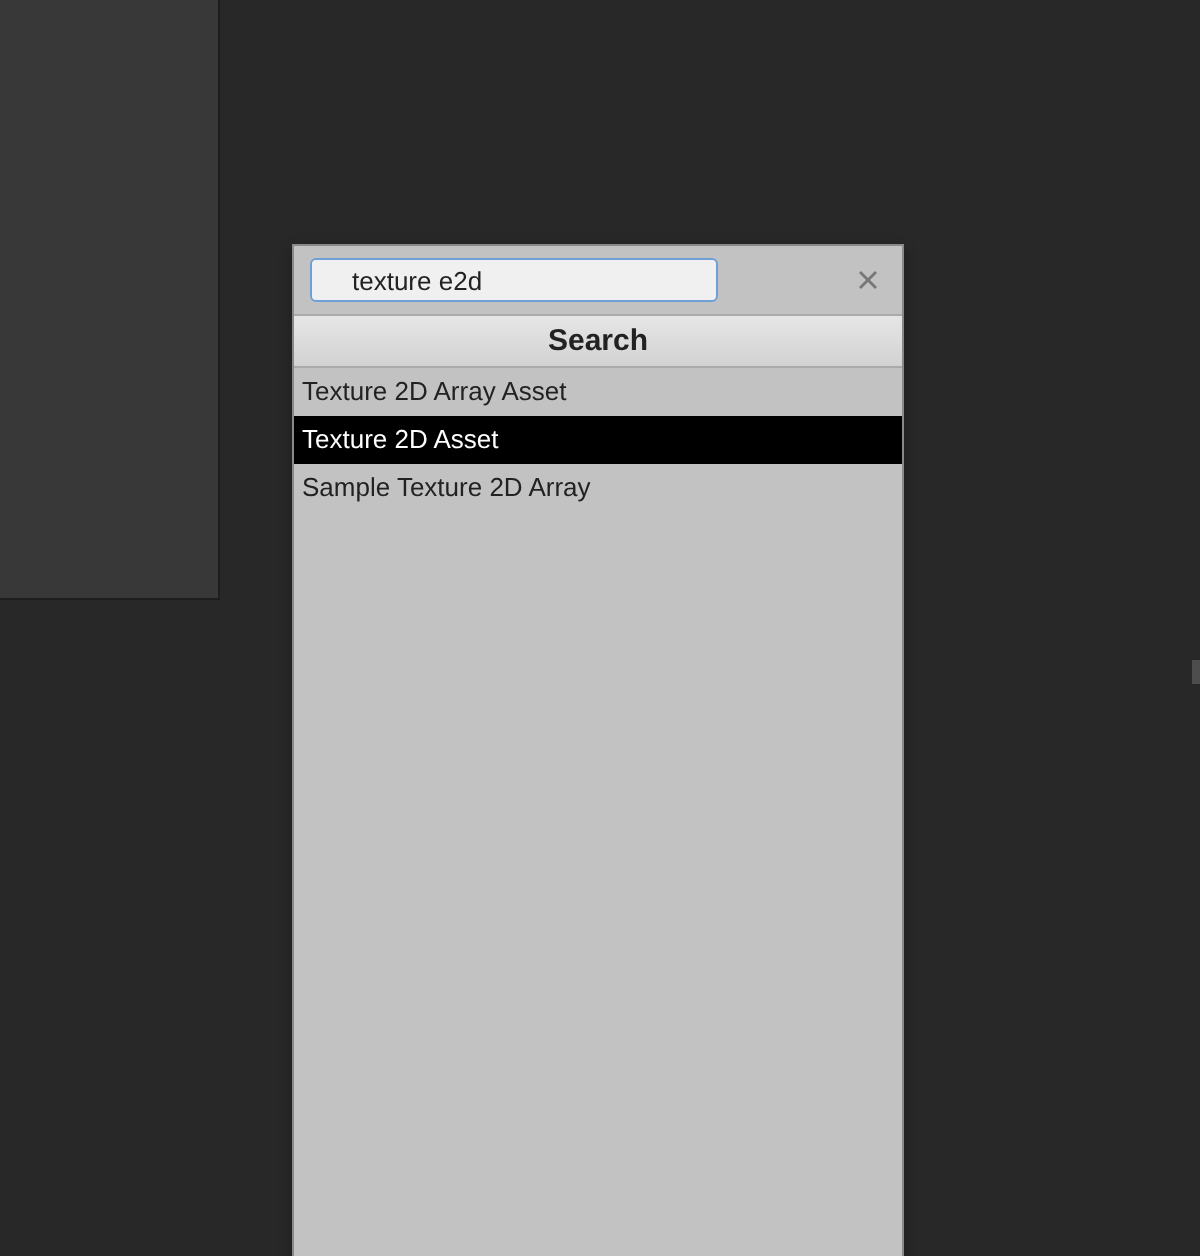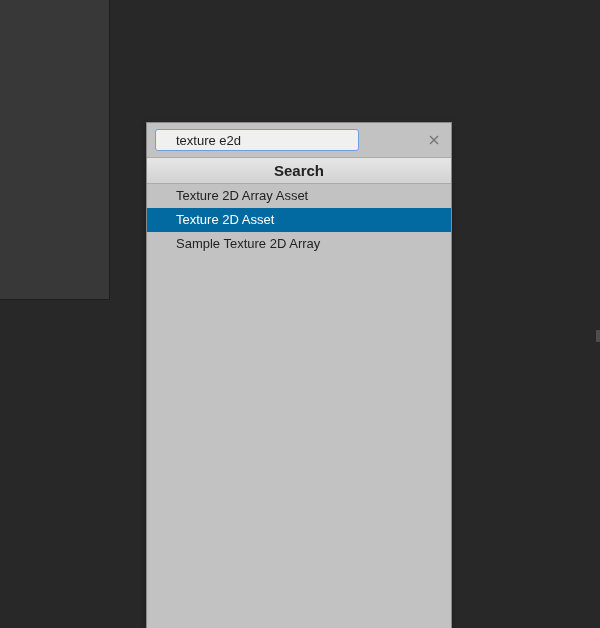--- a/index.html
+++ b/index.html
@@ -107,29 +107,29 @@
       color: #222;
     }
     
     .results-list {
       flex: 1;
       overflow: auto;
       background: #c2c2c2;
     }
     
     .result-item {
-      padding: 3px 29px;
+      padding: 3px 4px;
       font-size: 13px;
       color: #222;
       cursor: pointer;
       line-height: 18px;
     }
     
     .result-item.selected {
-      background: #0369a1;
+      background: #000000;
       color: #fff;
     }
   </style>
 </head>
 <body>
 
 <div class="bg-panel-left"></div>
 <div class="bg-notch-right"></div>
 
 <div class="search-popup">

